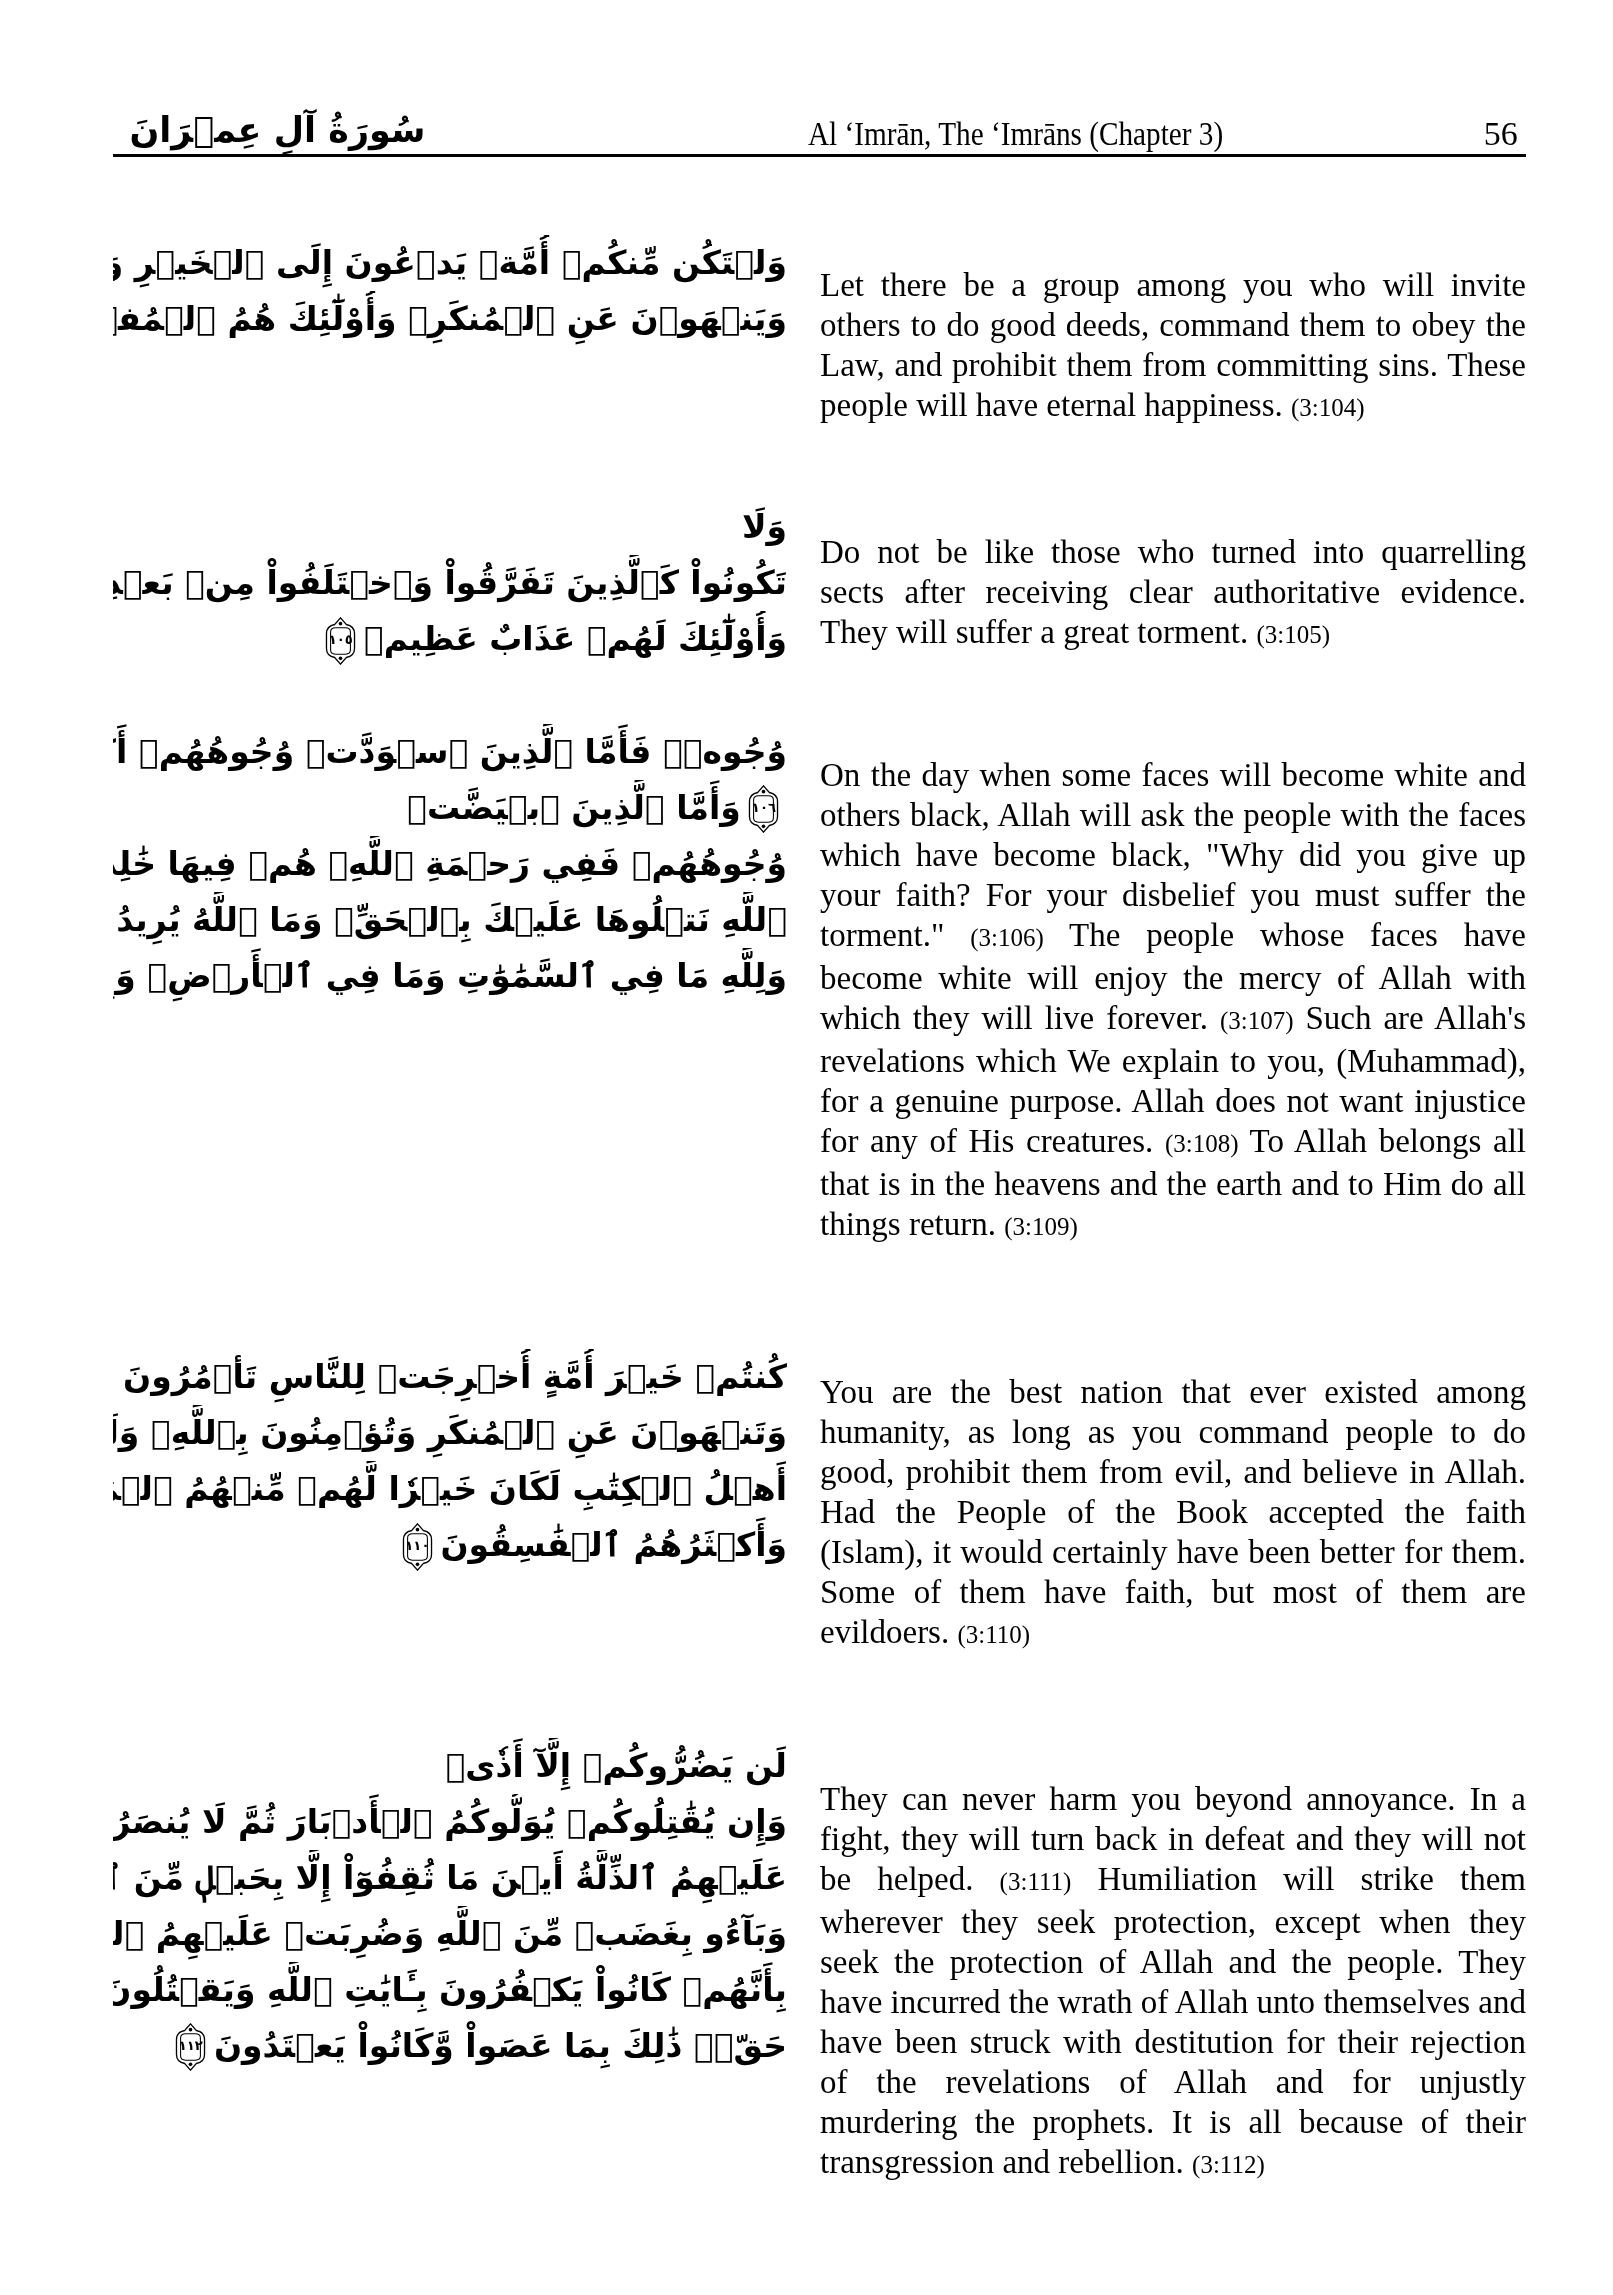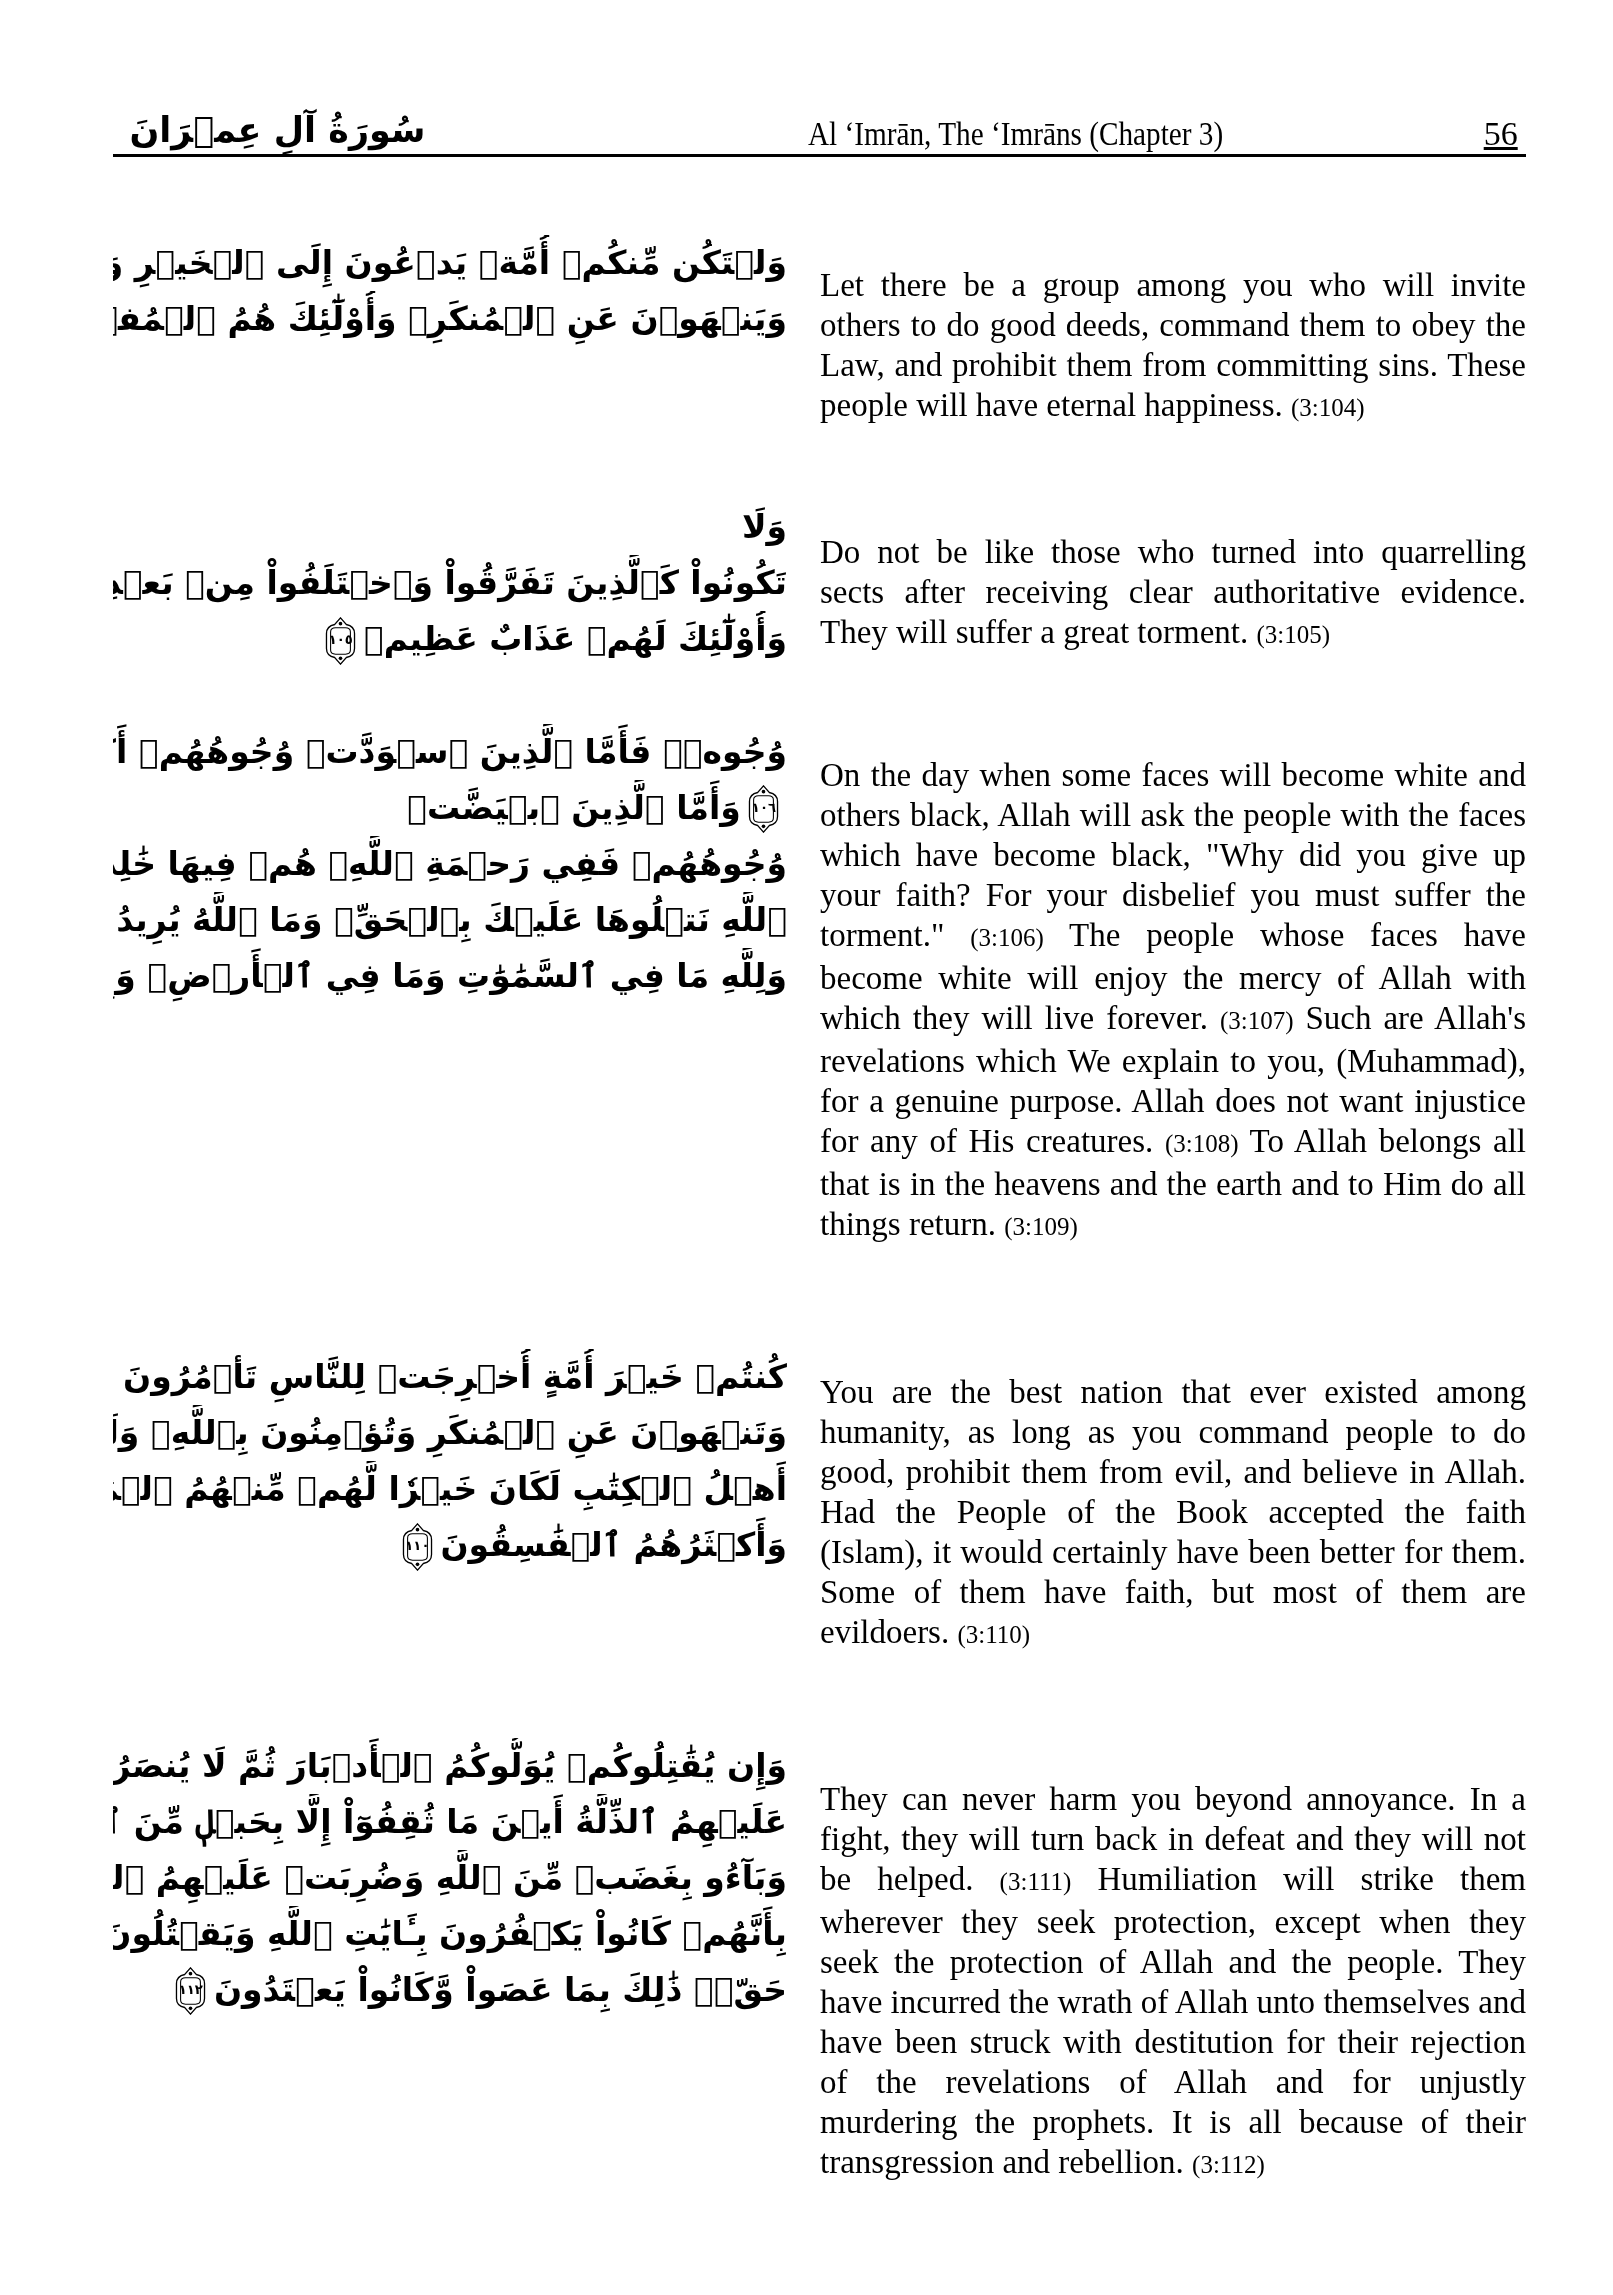--- a/index.html
+++ b/index.html
@@ -1,21 +1,21 @@
 <!DOCTYPE html>
 <html style="font-size:13.2px"><head>
 <meta charset="utf-8">
 <style>
   html, body { margin: 0; padding: 0; background: #ffffff; }
   body { width: 1613px; height: 2295px; position: relative; overflow: hidden; color: #000; font-family: "Liberation Serif", serif; }
 
   .header { position: absolute; left: 113px; top: 108px; width: 1413px; height: 50px; }
   .header-arabic { position: absolute; left: 16.5px; top: 1.7px; font-family: "DejaVu Sans", sans-serif; font-size: 35px; font-weight: bold; direction: rtl; white-space: nowrap; letter-spacing: -0.8px; }
   .header-title { position: absolute; left: 695px; top: 6.6px; font-size: 34px; white-space: nowrap; transform: scaleX(0.86); transform-origin: left top; }
-  .header-page { position: absolute; right: 8.3px; top: 6.6px; font-size: 34px; text-decoration: underline; }
+  .header-page { position: absolute; right: 8.3px; top: 6.6px; font-size: 34px; }
   .header-rule { position: absolute; left: 113px; top: 154px; width: 1413px; height: 3.3px; background: #000; }
 
   .section { position: absolute; left: 113px; width: 1413px; }
   .arabic-col { position: absolute; left: 0; width: 674px; direction: rtl; text-align: right; font-family: "DejaVu Sans", sans-serif; font-size: 33px; font-weight: bold; line-height: 56px; }
   .arabic-line { display: block; white-space: nowrap; overflow: hidden; }
   .english-col { position: absolute; left: 707px; width: 706px; font-size: 33px; line-height: 40px; text-align: justify; text-align-last: left; margin-top: 48px; }
   .english-col .ref { font-size: 25px; }
 
   .verse-marker { display: inline-block; width: 33px; height: 48px; vertical-align: middle; margin: 0 6.6px; position: relative; }
   .verse-marker svg { position: absolute; left: 0; top: 0; }
@@ -96,20 +96,21 @@
     <span class="num">١١٠</span>
   </span></span>
   </div>
   <div class="english-col">
     <span>You are the best nation that ever existed among humanity, as long as you command people to do good, prohibit them from evil, and believe in Allah. Had the People of the Book accepted the faith (Islam), it would certainly have been better for them. Some of them have faith, but most of them are evildoers. </span><span class="ref">(3:110)</span>
   </div>
 </div>
 
 <div class="section" style="top:1731px;">
   <div class="arabic-col" style="top:6.6px;">
+    <span class="arabic-line">لَن يَضُرُّوكُمۡ إِلَّآ أَذٗىۖ</span>
     <span class="arabic-line"><span>وَإِن يُقَٰتِلُوكُمۡ يُوَلُّوكُمُ ٱلۡأَدۡبَارَ ثُمَّ لَا يُنصَرُونَ</span></span>
     <span class="arabic-line">عَلَيۡهِمُ ٱلذِّلَّةُ أَيۡنَ مَا ثُقِفُوٓاْ إِلَّا بِحَبۡلٖ مِّنَ ٱللَّهِ وَحَبۡلٖ مِّنَ ٱلنَّاسِ</span>
     <span class="arabic-line">وَبَآءُو بِغَضَبٖ مِّنَ ٱللَّهِ وَضُرِبَتۡ عَلَيۡهِمُ ٱلۡمَسۡكَنَةُۚ ذَٰلِكَ</span>
     <span class="arabic-line">بِأَنَّهُمۡ كَانُواْ يَكۡفُرُونَ بِـَٔايَٰتِ ٱللَّهِ وَيَقۡتُلُونَ ٱلۡأَنۢبِيَآءَ بِغَيۡرِ</span>
     <span class="arabic-line"><span>حَقّٖۚ ذَٰلِكَ بِمَا عَصَواْ وَّكَانُواْ يَعۡتَدُونَ</span><span class="verse-marker">
     <svg width="33" height="48" viewBox="0 0 40 58">
       <path d="M20 1 L27 9 Q37 11 37 20 L37 38 Q37 47 27 49 L20 57 L13 49 Q3 47 3 38 L3 20 Q3 11 13 9 Z" fill="#fff" stroke="#000" stroke-width="1.6"></path>
       <path d="M8 18 Q8 13 14 13 L26 13 Q32 13 32 18 L32 40 Q32 45 26 45 L14 45 Q8 45 8 40 Z" fill="none" stroke="#000" stroke-width="1.3"></path>
       <circle cx="20" cy="8" r="2.2" fill="#000"></circle>
       <circle cx="20" cy="50" r="2.2" fill="#000"></circle>

